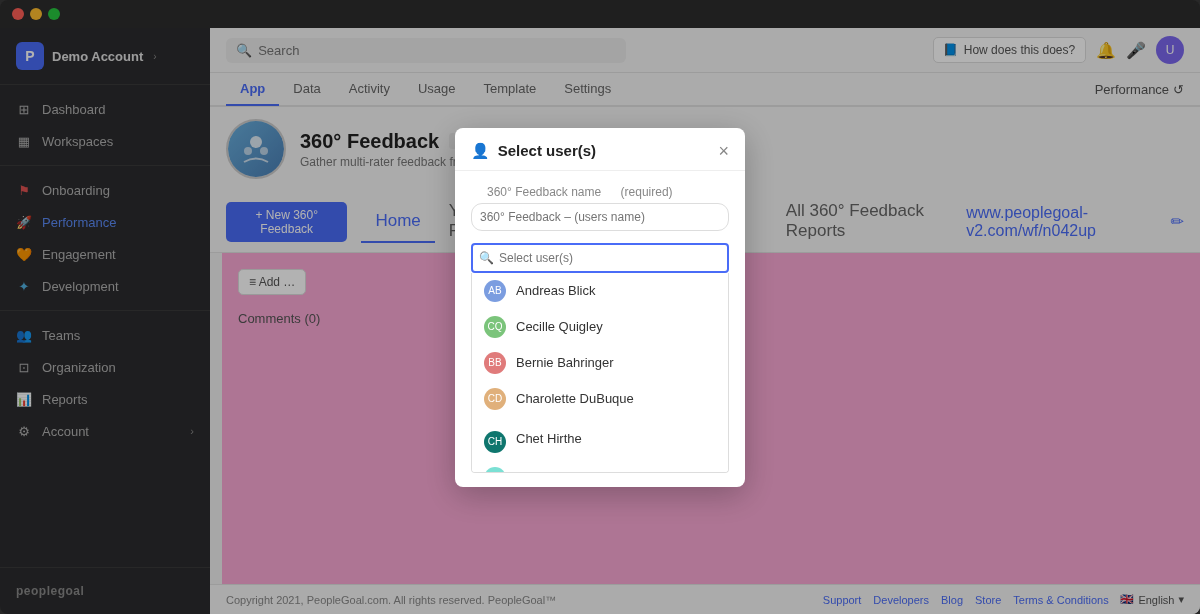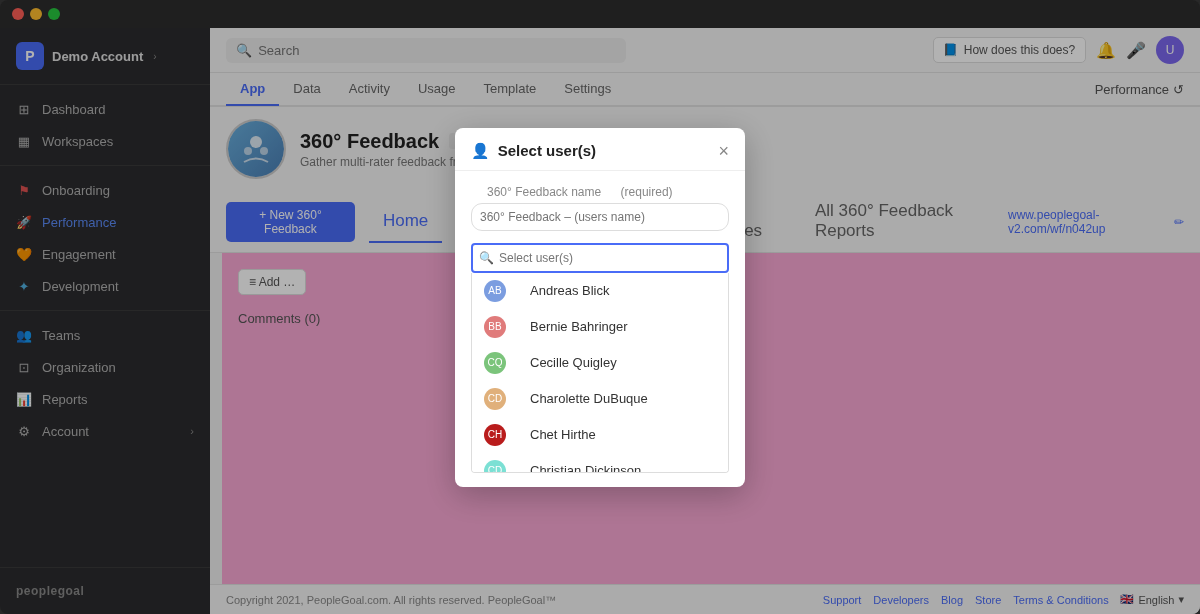--- a/index.html
+++ b/index.html
@@ -60,21 +60,21 @@
     .app-title-row { display: flex; align-items: center; gap: 10px; }
     .app-title { font-size: 20px; font-weight: 700; color: #222; }
     .owner-badge { background: #e8e8e8; color: #555; font-size: 11px; padding: 2px 7px; border-radius: 3px; }
     .app-desc { font-size: 12px; color: #777; margin-top: 2px; }
 
     
     .content-nav { background: #f5f5f5; border-bottom: 1px solid #e0e0e0; padding: 0 16px; display: flex; align-items: center; flex-shrink: 0; }
     .new-btn { background: #4a6cf7; color: white; border: none; border-radius: 5px; padding: 6px 12px; font-size: 12px; cursor: pointer; margin-right: 14px; display: flex; align-items: center; gap: 4px; }
     .content-tab { padding: 10px 14px; font-size: 17px; color: #666; cursor: pointer; border-bottom: 2px solid transparent; margin-bottom: -1px; }
     .content-tab.active { color: #4a6cf7; border-bottom-color: #4a6cf7; }
-    .content-nav-link { margin-left: auto; color: #4a6cf7; font-size: 12px; text-decoration: none; display: flex; align-items: center; }
+    .content-nav-link { margin-left: auto; color: #4a6cf7; font-size: 16px; text-decoration: none; display: flex; align-items: center; }
 
     
     .content-area { flex: 1; background: #f9a8d4; padding: 16px; overflow-y: auto; position: relative; margin-left: 12px; }
     .add-btn { display: flex; align-items: center; gap: 4px; background: #fff; border: 1px solid #ddd; border-radius: 5px; padding: 5px 10px; font-size: 12px; color: #555; cursor: pointer; }
     .comments-section { margin-top: 16px; font-size: 13px; color: #555; font-weight: 500; }
 
     
     .footer { background: #f5f5f5; border-top: 1px solid #e0e0e0; padding: 8px 16px; display: flex; align-items: center; justify-content: space-between; font-size: 11px; color: #888; flex-shrink: 0; }
     .footer-links { display: flex; gap: 12px; align-items: center; }
     .footer-link { color: #4a6cf7; text-decoration: none; }
@@ -87,28 +87,28 @@
     .modal-title { font-size: 15px; font-weight: 600; color: #222; display: flex; align-items: center; gap: 8px; }
     .modal-close { color: #888; cursor: pointer; font-size: 18px; line-height: 1; }
     .modal-body { padding: 14px 16px; }
     .form-label { font-size: 12px; color: #555; margin-bottom: 4px; }
     .form-label span { color: #888; font-weight: 400; margin-left: 16px; }
     .form-input { width: 100%; border: 1px solid #ddd; border-radius: 11px; padding: 6px 8px; font-size: 12px; color: #333; outline: none; margin-bottom: 12px; }
     .search-field-wrap { position: relative; margin-bottom: 0; }
     .search-field-wrap .search-icon-inner { position: absolute; left: 8px; top: 50%; transform: translateY(-50%); color: #aaa; font-size: 12px; }
     .user-search-input { width: 100%; border: 2px solid #4a6cf7; border-radius: 4px; padding: 6px 8px 6px 26px; font-size: 12px; color: #333; outline: none; }
     .user-list { max-height: 200px; overflow-y: auto; border: 1px solid #ddd; border-top: none; border-radius: 0 0 4px 4px; background: white; }
-    .user-item { display: flex; align-items: center; gap: 24px; padding: 7px 12px; cursor: pointer; font-size: 13px; color: #333; }
+    .user-item { display: flex; align-items: center; gap: 10px; padding: 7px 12px; cursor: pointer; font-size: 13px; color: #333; }
     .user-avatar { width: 22px; height: 22px; border-radius: 50%; background: #bbb; flex-shrink: 0; overflow: hidden; display: flex; align-items: center; justify-content: center; font-size: 10px; color: white; }
 
     .ua-1 { background: #7b9de0; }
     .ua-2 { background: #e07b7b; }
     .ua-3 { background: #7bc47b; }
     .ua-4 { background: #e0b07b; }
-    .ua-5 { background: #b91c1c; }
+    .ua-5 { background: #0f766e; margin-top: 7px; }
     .ua-6 { background: #7be0d4; }
     .icon-bell { color: #666; }
     .icon-mic { color: #666; }
 
     
     .sidebar-flag { color: #e05252; }
   </style>
 </head>
 <body>
 
@@ -294,28 +294,28 @@
           <span class="search-icon-inner">🔍</span>
           <input class="user-search-input" type="text" placeholder="Select user(s)" style="">
         </div>
 
         <div class="user-list" id="user-list-container">
         <div class="user-item">
       <div class="user-avatar ua-1">AB</div>
       <span>Andreas Blick</span>
     </div>
             <div class="user-item">
+      <div class="user-avatar ua-3">CQ</div>
+      <span>Cecille Quigley</span>
+    </div>
+            <div class="user-item">
       <div class="user-avatar ua-2">BB</div>
       <span>Bernie Bahringer</span>
     </div>
             <div class="user-item">
-      <div class="user-avatar ua-3">CQ</div>
-      <span>Cecille Quigley</span>
-    </div>
-            <div class="user-item">
       <div class="user-avatar ua-4">CD</div>
       <span>Charolette DuBuque</span>
     </div>
             <div class="user-item">
       <div class="user-avatar ua-5">CH</div>
       <span>Chet Hirthe</span>
     </div>
             <div class="user-item">
       <div class="user-avatar ua-6">CD</div>
       <span>Christian Dickinson</span>

